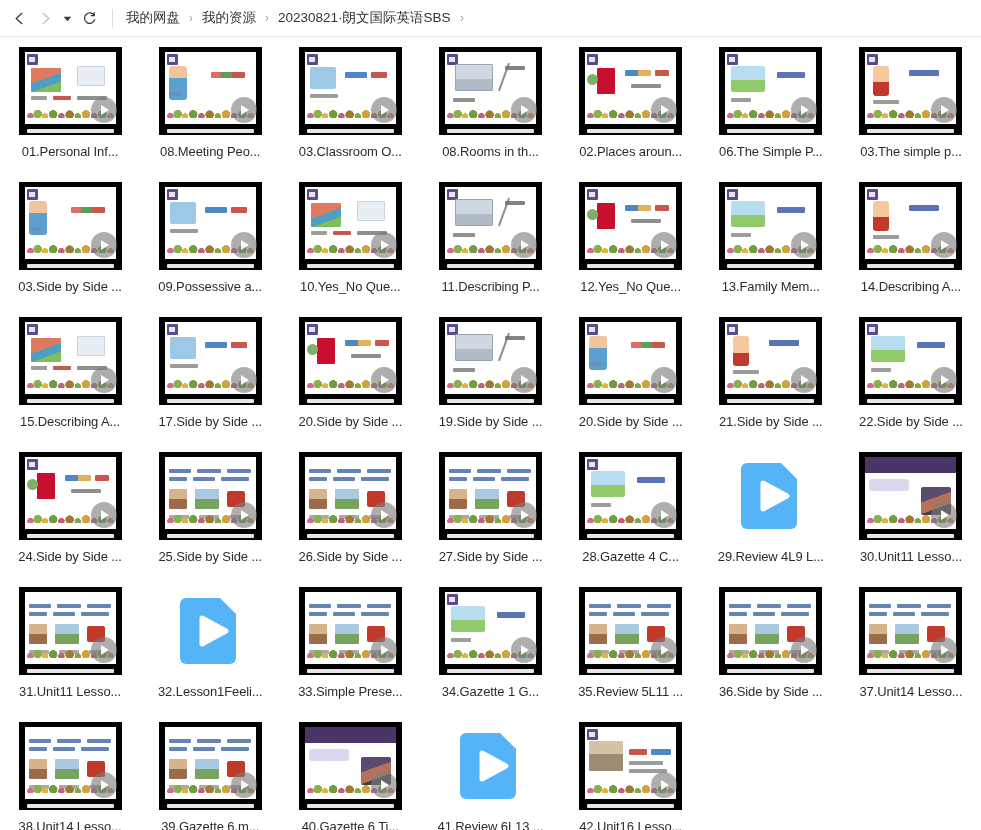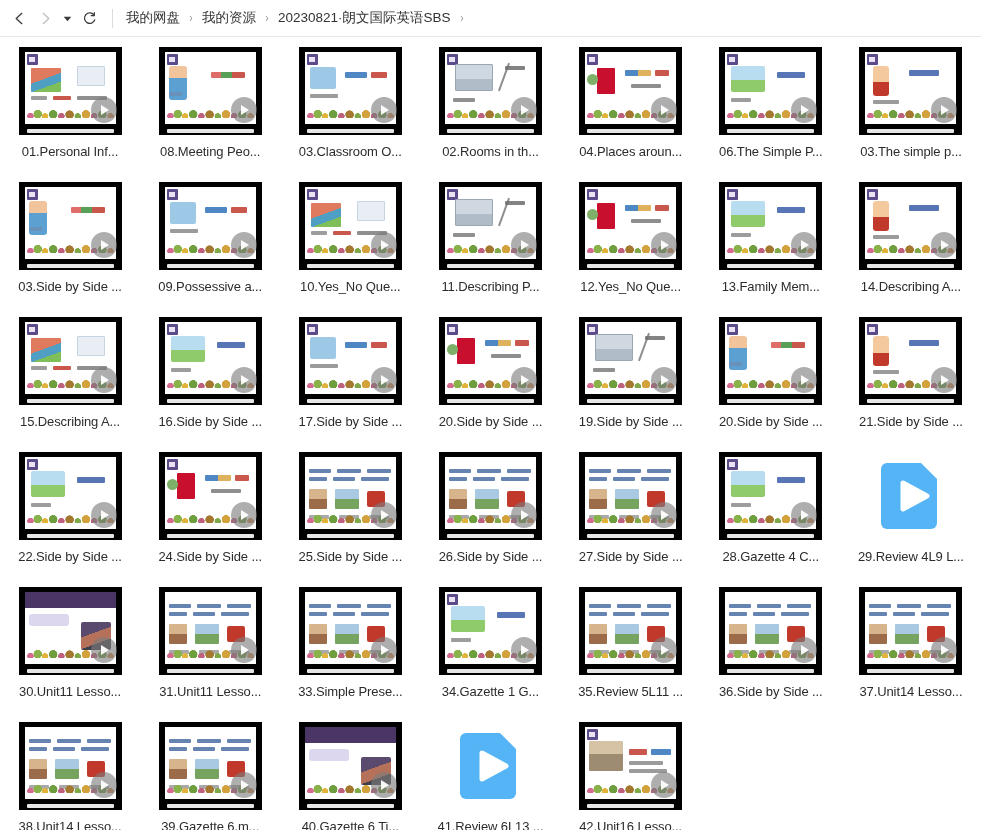--- a/index.html
+++ b/index.html
@@ -322,39 +322,39 @@
         <div class="pic" style="left:10px;top:12px;width:38px;height:27px;background:linear-gradient(180deg,#cfd8e0 0 55%,#b0bcc7 55%);border:1px solid #9aa7b2;"></div>
         <div class="pic" style="left:58px;top:10px;width:2px;height:30px;background:#8e8e8e;transform:rotate(20deg);"></div>
         <div class="wordrow" style="left:60px;top:14px;width:20px;background:#6d6d6d;"></div>
         <div class="wordrow" style="left:8px;top:46px;width:22px;background:#7d7d7d;"></div>
             <div class="flowerstrip"></div>
           </div>
           <div class="subtitle-bar"></div>
           <div class="play-overlay"></div>
         </div>
       </div>
-      <div class="file-label">02.Rooms in th...</div>
+      <div class="file-label">08.Rooms in th...</div>
     </div>
     <div class="file-item">
       <div class="thumb-wrap">
         <div class="thumb">
           <div class="slide">
             <span class="chip"></span>
         <div class="pic" style="left:12px;top:16px;width:18px;height:26px;background:#c8102e;"></div>
         <div class="pic" style="left:2px;top:22px;width:11px;height:11px;background:#7fb069;border-radius:50%;"></div>
         <div class="wordrow" style="left:40px;top:18px;width:26px;height:6px;background:linear-gradient(90deg,#2f72b8 0 50%,#d9a441 50%);"></div>
         <div class="wordrow" style="left:70px;top:18px;width:14px;height:6px;background:#c0392b;"></div>
         <div class="wordrow" style="left:46px;top:32px;width:30px;background:#7a7a7a;"></div>
             <div class="flowerstrip"></div>
           </div>
           <div class="subtitle-bar"></div>
           <div class="play-overlay"></div>
         </div>
       </div>
-      <div class="file-label">04.Places aroun...</div>
+      <div class="file-label">02.Places aroun...</div>
     </div>
     <div class="file-item">
       <div class="thumb-wrap">
         <div class="thumb">
           <div class="slide">
             <span class="chip"></span>
         <div class="pic" style="left:6px;top:14px;width:34px;height:26px;background:linear-gradient(180deg,#b8dcf0 0 55%,#8fcb6b 55%);border-radius:2px;"></div>
         <div class="wordrow" style="left:52px;top:20px;width:28px;height:6px;background:#3b5ea8;"></div>
         <div class="wordrow" style="left:6px;top:46px;width:20px;background:#8c8c8c;"></div>
             <div class="flowerstrip"></div>
@@ -509,36 +509,20 @@
         <div class="wordrow" style="left:6px;top:44px;width:16px;background:#8c8c8c;"></div>
         <div class="wordrow" style="left:28px;top:44px;width:18px;background:#c0392b;"></div>
         <div class="wordrow" style="left:52px;top:44px;width:30px;background:#7b7b7b;"></div>
             <div class="flowerstrip"></div>
           </div>
           <div class="subtitle-bar"></div>
           <div class="play-overlay"></div>
         </div>
       </div>
       <div class="file-label">15.Describing A...</div>
-    </div>
-    <div class="file-item">
-      <div class="thumb-wrap">
-        <div class="thumb">
-          <div class="slide">
-            <span class="chip"></span>
-        <div class="pic" style="left:6px;top:14px;width:34px;height:26px;background:linear-gradient(180deg,#b8dcf0 0 55%,#8fcb6b 55%);border-radius:2px;"></div>
-        <div class="wordrow" style="left:52px;top:20px;width:28px;height:6px;background:#3b5ea8;"></div>
-        <div class="wordrow" style="left:6px;top:46px;width:20px;background:#8c8c8c;"></div>
-            <div class="flowerstrip"></div>
-          </div>
-          <div class="subtitle-bar"></div>
-          <div class="play-overlay"></div>
-        </div>
-      </div>
-      <div class="file-label">16.Side by Side ...</div>
     </div>
     <div class="file-item">
       <div class="thumb-wrap">
         <div class="thumb">
           <div class="slide">
             <span class="chip"></span>
         <div class="pic" style="left:5px;top:15px;width:26px;height:22px;background:#9ec9e6;border-radius:2px;"></div>
         <div class="wordrow" style="left:40px;top:20px;width:22px;height:6px;background:#2f72b8;"></div>
         <div class="wordrow" style="left:66px;top:20px;width:16px;height:6px;background:#c0392b;"></div>
         <div class="wordrow" style="left:5px;top:42px;width:28px;background:#8a8a8a;"></div>
@@ -784,20 +768,31 @@
             <div class="flowerstrip"></div>
           </div>
           <div class="subtitle-bar"></div>
           <div class="play-overlay"></div>
         </div>
       </div>
       <div class="file-label">31.Unit11 Lesso...</div>
     </div>
     <div class="file-item">
       <div class="thumb-wrap">
+        <div class="video-file-icon">
+          <svg width="64" height="70" viewBox="0 0 64 70">
+            <path d="M8 2 h34 l16 16 v44 a6 6 0 0 1 -6 6 h-44 a6 6 0 0 1 -6 -6 v-54 a6 6 0 0 1 6 -6 z" fill="#54b4f5"></path>
+            <path d="M24 22 L48 35 L24 48 Z" fill="#ffffff" stroke="#ffffff" stroke-width="5" stroke-linejoin="round"></path>
+          </svg>
+        </div>
+      </div>
+      <div class="file-label">32.Lesson1Feeli...</div>
+    </div>
+    <div class="file-item">
+      <div class="thumb-wrap">
         <div class="thumb">
           <div class="slide">
             <div class="wordrow" style="left:4px;top:12px;width:22px;background:#4a6fa5;"></div>
         <div class="wordrow" style="left:32px;top:12px;width:24px;background:#4a6fa5;"></div>
         <div class="wordrow" style="left:62px;top:12px;width:24px;background:#4a6fa5;"></div>
         <div class="wordrow" style="left:4px;top:20px;width:18px;background:#4a6fa5;"></div>
         <div class="wordrow" style="left:28px;top:20px;width:22px;background:#4a6fa5;"></div>
         <div class="wordrow" style="left:56px;top:20px;width:28px;background:#4a6fa5;"></div>
         <div class="pic" style="left:4px;top:32px;width:18px;height:20px;background:linear-gradient(180deg,#d7b48b 0 50%,#9c6b4a 50%);"></div>
         <div class="pic" style="left:30px;top:32px;width:24px;height:20px;background:linear-gradient(180deg,#a9c8e2 0 50%,#76a35e 50%);"></div>

